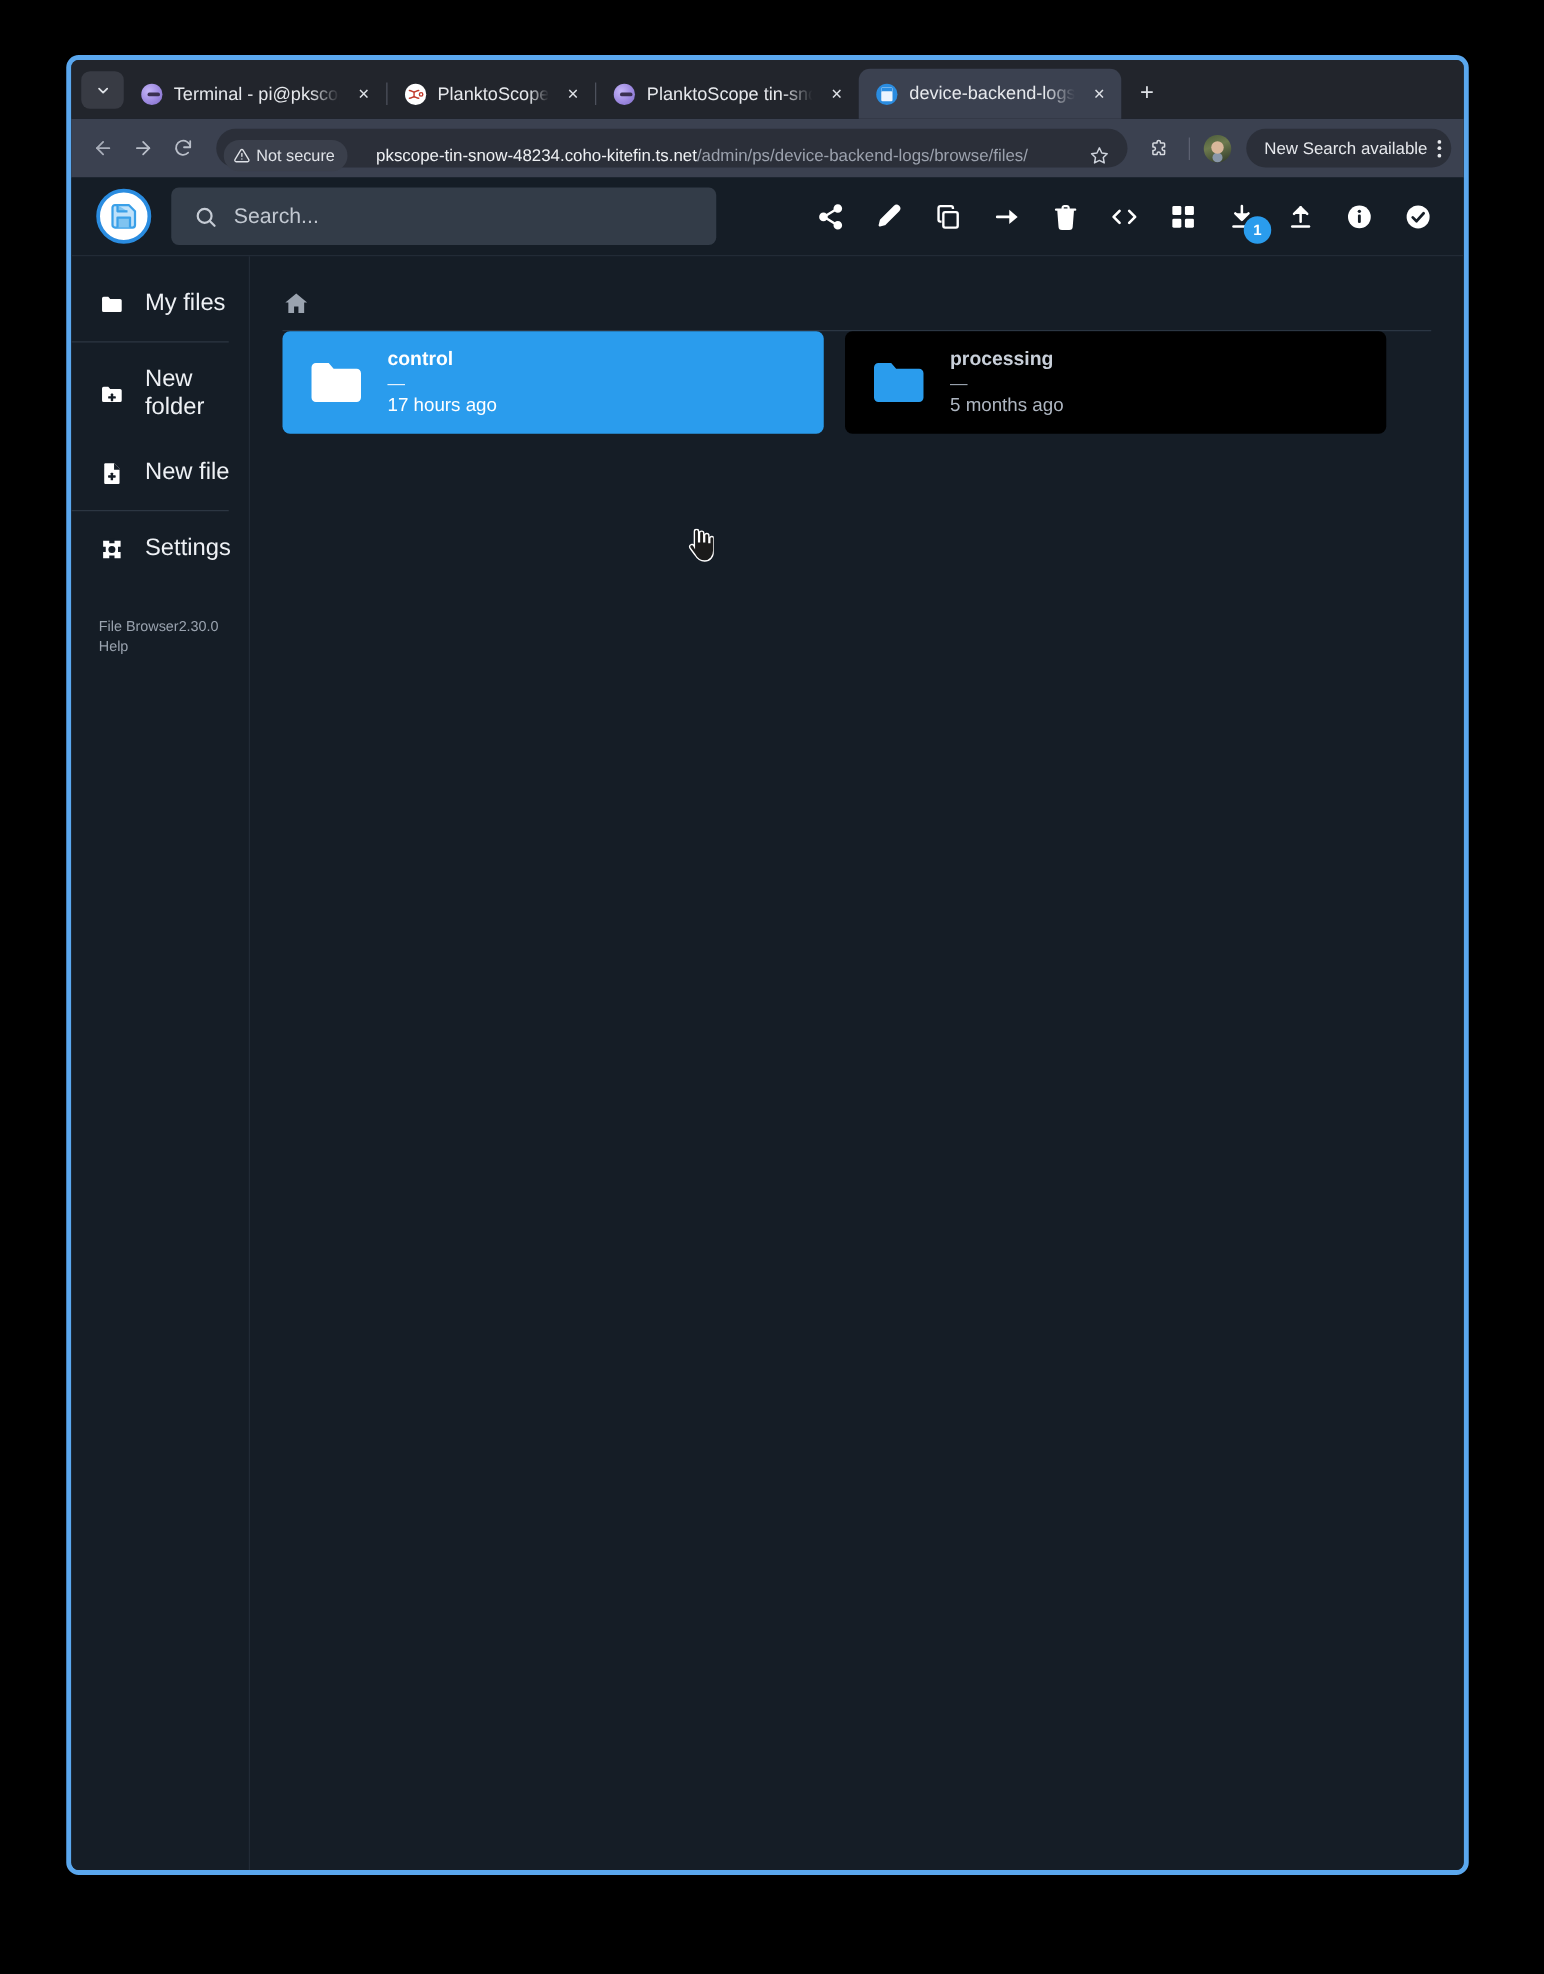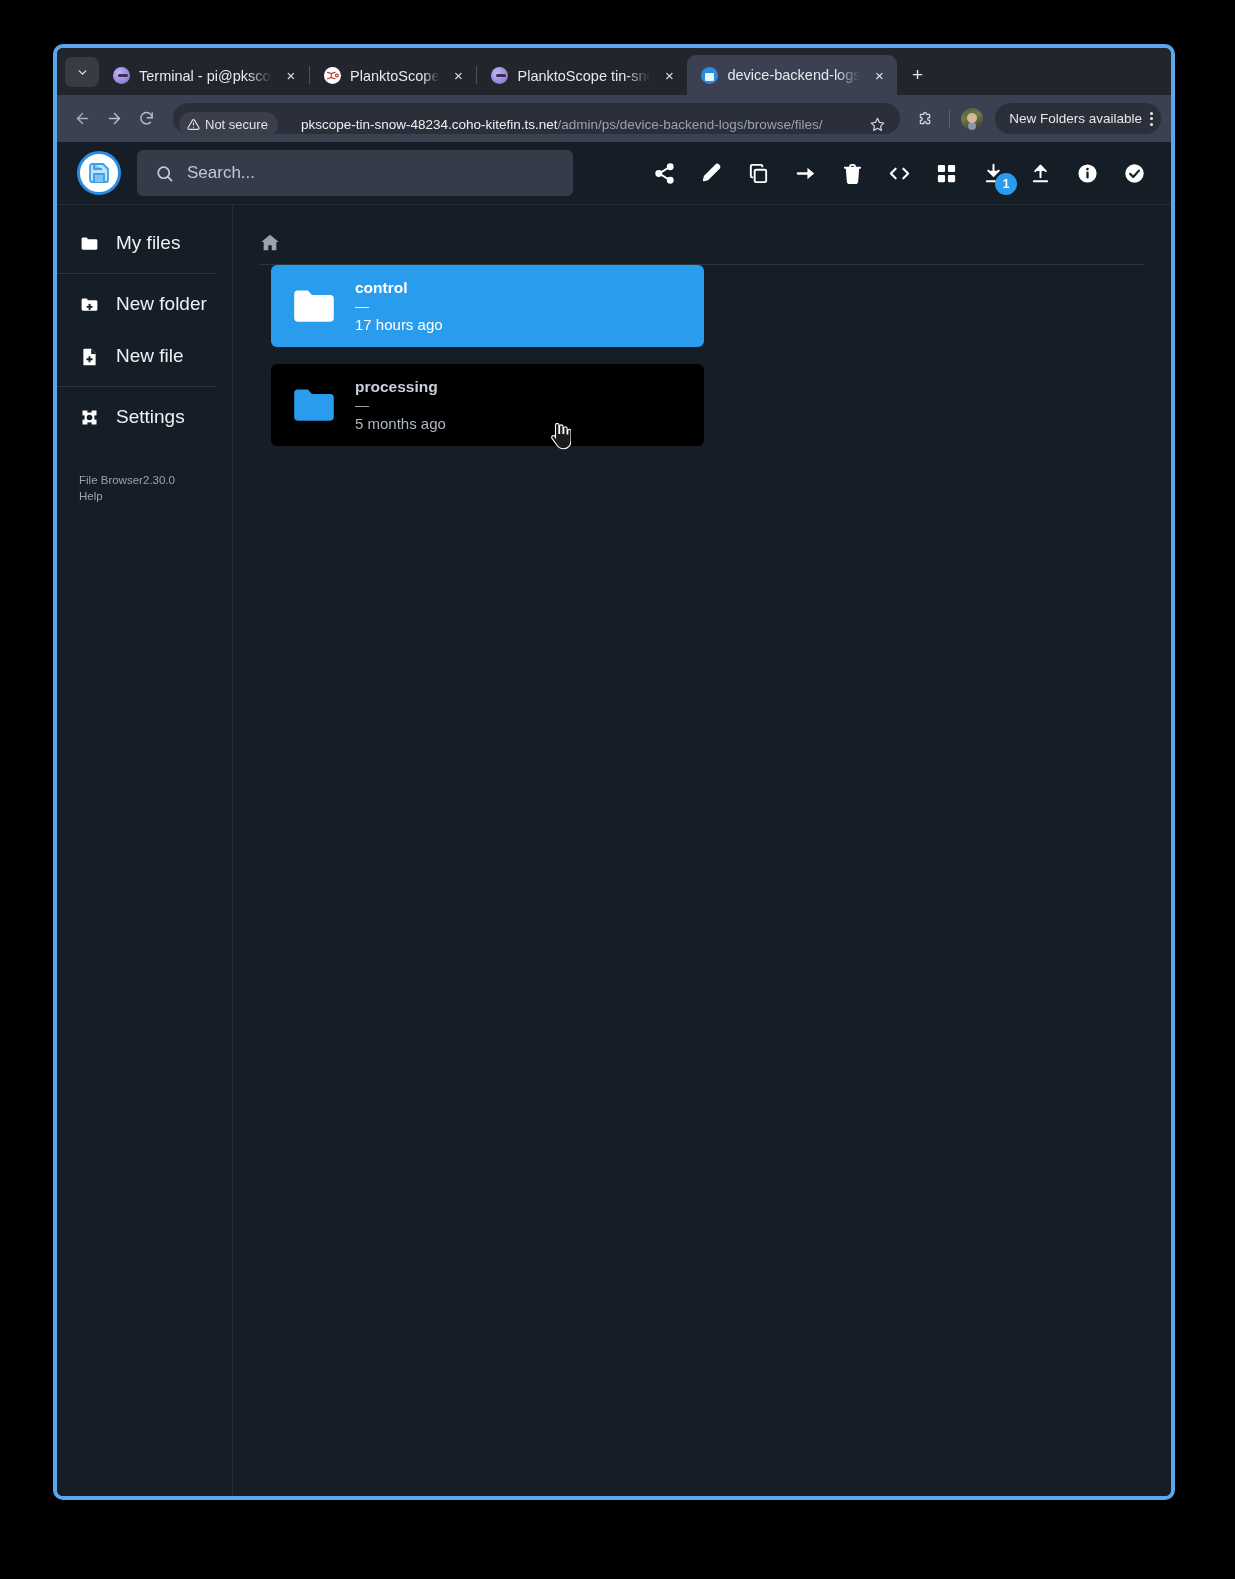--- a/index.html
+++ b/index.html
@@ -291,21 +291,21 @@
   }
 
   .app-body {
     flex: 1 1 auto;
     display: flex;
     min-height: 0;
   }
 
   
   .sidebar {
-    width: 176px;
+    width: 143px;
     flex: 0 0 auto;
     padding: 12px 0 0 0;
     border-right: 1px solid #222b36;
   }
   .side-item {
     display: flex;
     align-items: center;
     gap: 16px;
     padding: 15px 0 15px 22px;
     color: #eef1f5;
@@ -350,21 +350,20 @@
   .breadcrumb svg { width: 22px; height: 22px; color: #9aa3af; }
   .section-title {
     margin: 16px 0 11px 0;
     color: #9aa3af;
     font-size: 15.5px;
   }
   .grid {
     display: flex;
     gap: 17px;
     flex-wrap: wrap;
-    margin-left: 12px;
   }
   .card {
     width: 433px;
     height: 82px;
     border-radius: 6px;
     background: #000000;
     display: flex;
     align-items: center;
     gap: 16px;
     padding: 0 14px 0 18px;
@@ -492,21 +491,21 @@
     </div>
 
     <div class="ext-btn">
       <svg viewBox="0 0 24 24" fill="none" stroke="currentColor" stroke-width="1.8" stroke-linejoin="round">
           <path d="M10 4a2 2 0 1 1 4 0v1h4a1 1 0 0 1 1 1v4h-1a2 2 0 1 0 0 4h1v4a1 1 0 0 1-1 1h-4v-1a2 2 0 1 0-4 0v1H6a1 1 0 0 1-1-1v-4h1a2 2 0 1 0 0-4H5V6a1 1 0 0 1 1-1h4z"></path>
         </svg>
     </div>
     <div class="nav-sep"></div>
     <div class="avatar"></div>
     <div class="chrome-pill">
-      <span>New Folders available</span>
+      <span>New Search available</span>
       <span class="kebab">
           <span></span>
           <span></span>
           <span></span>
         </span>
     </div>
   </div>
 
   <div class="app">
 

